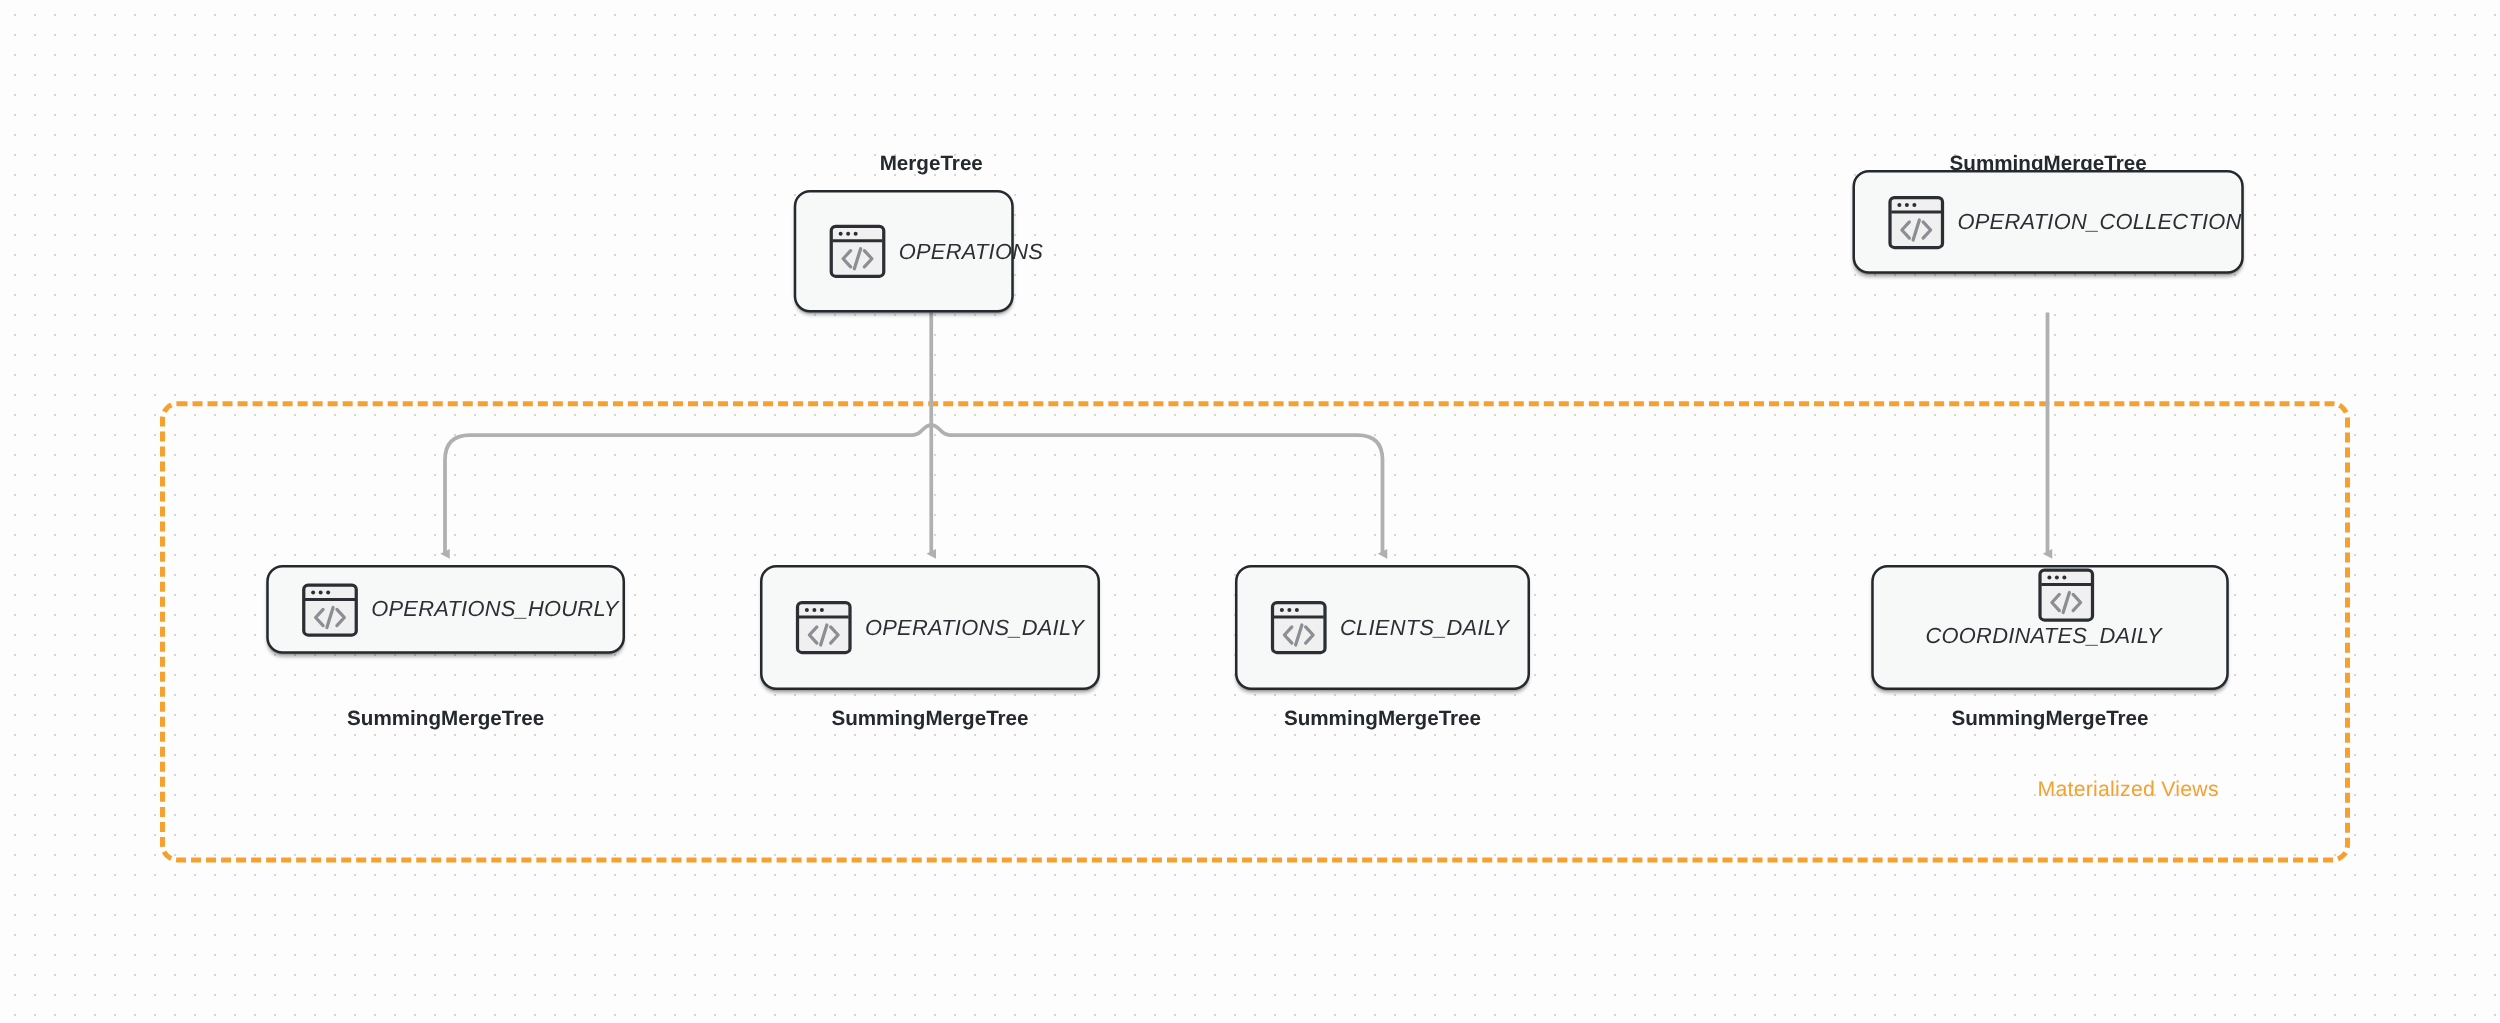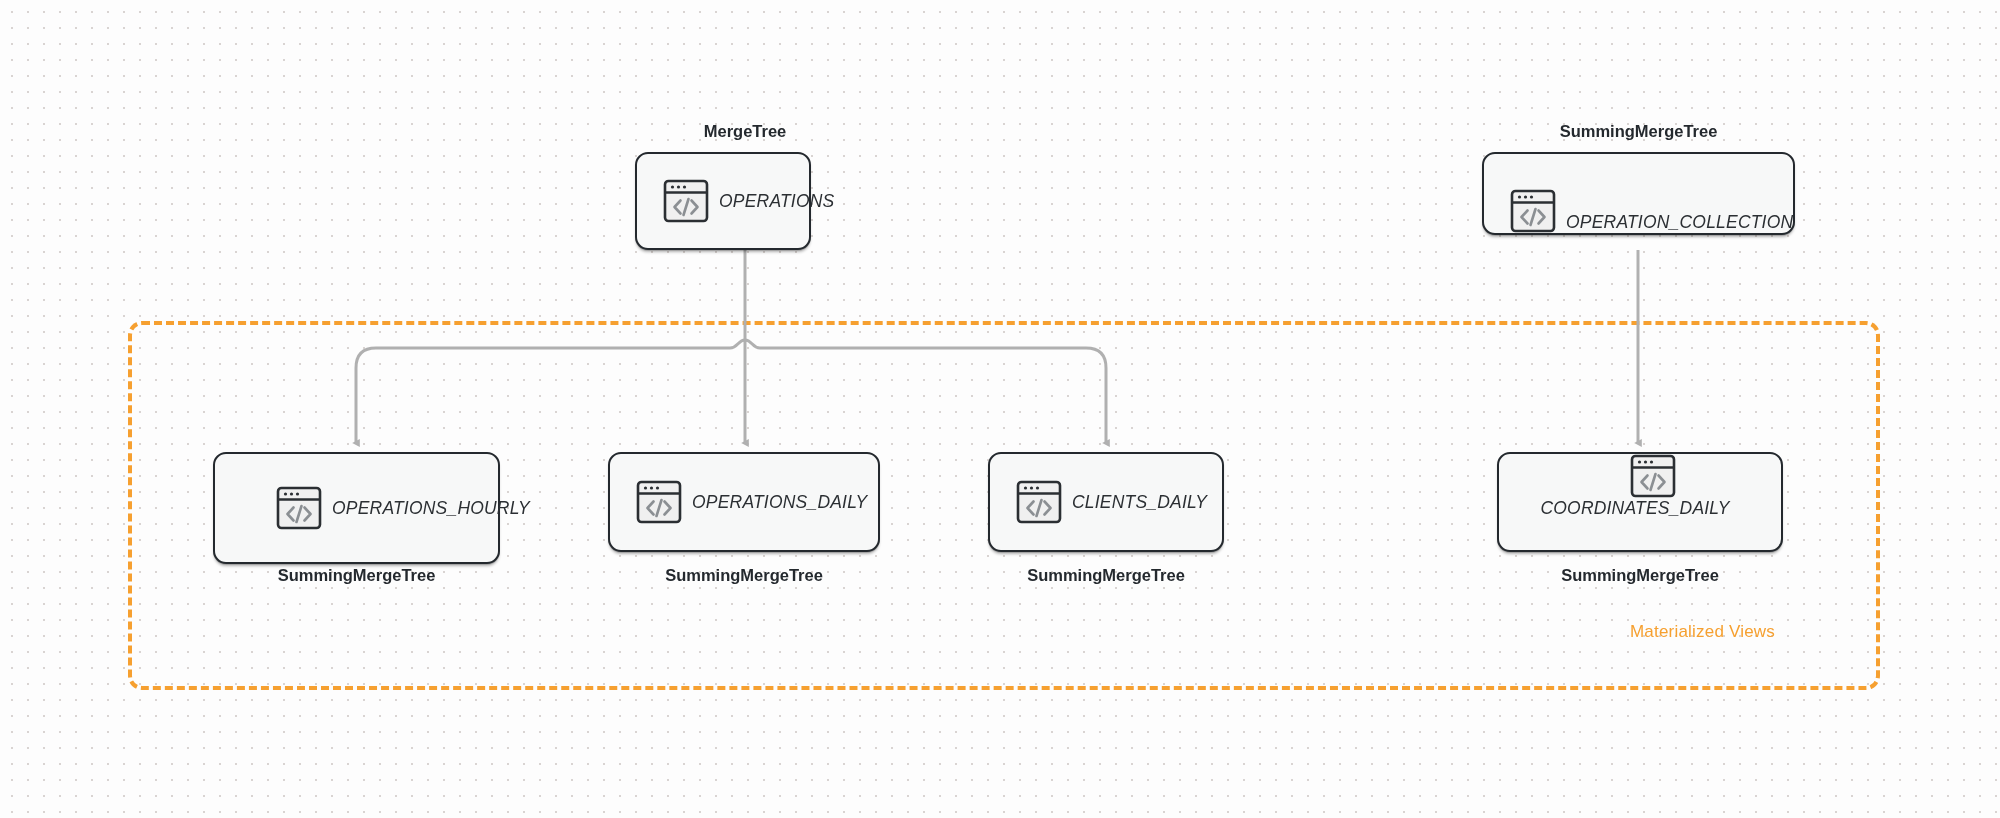--- a/index.html
+++ b/index.html
@@ -124,35 +124,35 @@
       <circle cx="15.5" cy="8" r="1.6" fill="#2b2f33"></circle>
       <circle cx="21.5" cy="8" r="1.6" fill="#2b2f33"></circle>
       <path d="M17.5,21.5 L11.5,28 L17.5,34.5" fill="none" stroke="#8b8f93" stroke-width="2.6" stroke-linecap="round" stroke-linejoin="round"></path>
       <path d="M28.5,21.5 L34.5,28 L28.5,34.5" fill="none" stroke="#8b8f93" stroke-width="2.6" stroke-linecap="round" stroke-linejoin="round"></path>
       <path d="M25.5,20 L20.5,36" fill="none" stroke="#8b8f93" stroke-width="2.6" stroke-linecap="round"></path>
     </svg>
     <div class="node-label">OPERATIONS</div>
   </div>
 
   <div class="engine-caption" style="left:1482px; top:122px; width:313px;">SummingMergeTree</div>
-  <div class="node" style="left:1482px; top:152px; width:313px; height:83px;align-items:flex-end;">
+  <div class="node" style="left:1482px; top:136px; width:313px; height:83px;">
     <svg class="node-icon" viewBox="0 0 46 44">
       <rect x="2" y="2" width="42" height="40" rx="3.5" ry="3.5" fill="#f0f0f0" stroke="#2b2f33" stroke-width="2.6"></rect>
       <path d="M3,13.5 L43,13.5" stroke="#2b2f33" stroke-width="2.4"></path>
       <circle cx="9.5" cy="8" r="1.6" fill="#2b2f33"></circle>
       <circle cx="15.5" cy="8" r="1.6" fill="#2b2f33"></circle>
       <circle cx="21.5" cy="8" r="1.6" fill="#2b2f33"></circle>
       <path d="M17.5,21.5 L11.5,28 L17.5,34.5" fill="none" stroke="#8b8f93" stroke-width="2.6" stroke-linecap="round" stroke-linejoin="round"></path>
       <path d="M28.5,21.5 L34.5,28 L28.5,34.5" fill="none" stroke="#8b8f93" stroke-width="2.6" stroke-linecap="round" stroke-linejoin="round"></path>
       <path d="M25.5,20 L20.5,36" fill="none" stroke="#8b8f93" stroke-width="2.6" stroke-linecap="round"></path>
     </svg>
     <div class="node-label">OPERATION_COLLECTION</div>
   </div>
 
-  <div class="node" style="left:213px; top:452px; width:287px; height:112px;padding-left:35px;">
+  <div class="node" style="left:213px; top:452px; width:287px; height:71px;">
     <svg class="node-icon" viewBox="0 0 46 44">
       <rect x="2" y="2" width="42" height="40" rx="3.5" ry="3.5" fill="#f0f0f0" stroke="#2b2f33" stroke-width="2.6"></rect>
       <path d="M3,13.5 L43,13.5" stroke="#2b2f33" stroke-width="2.4"></path>
       <circle cx="9.5" cy="8" r="1.6" fill="#2b2f33"></circle>
       <circle cx="15.5" cy="8" r="1.6" fill="#2b2f33"></circle>
       <circle cx="21.5" cy="8" r="1.6" fill="#2b2f33"></circle>
       <path d="M17.5,21.5 L11.5,28 L17.5,34.5" fill="none" stroke="#8b8f93" stroke-width="2.6" stroke-linecap="round" stroke-linejoin="round"></path>
       <path d="M28.5,21.5 L34.5,28 L28.5,34.5" fill="none" stroke="#8b8f93" stroke-width="2.6" stroke-linecap="round" stroke-linejoin="round"></path>
       <path d="M25.5,20 L20.5,36" fill="none" stroke="#8b8f93" stroke-width="2.6" stroke-linecap="round"></path>
     </svg>

